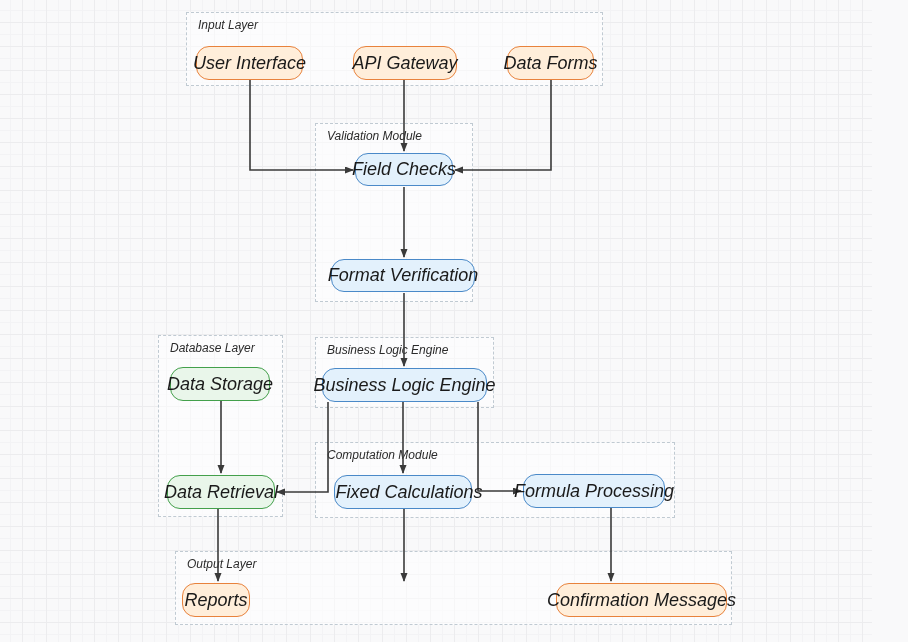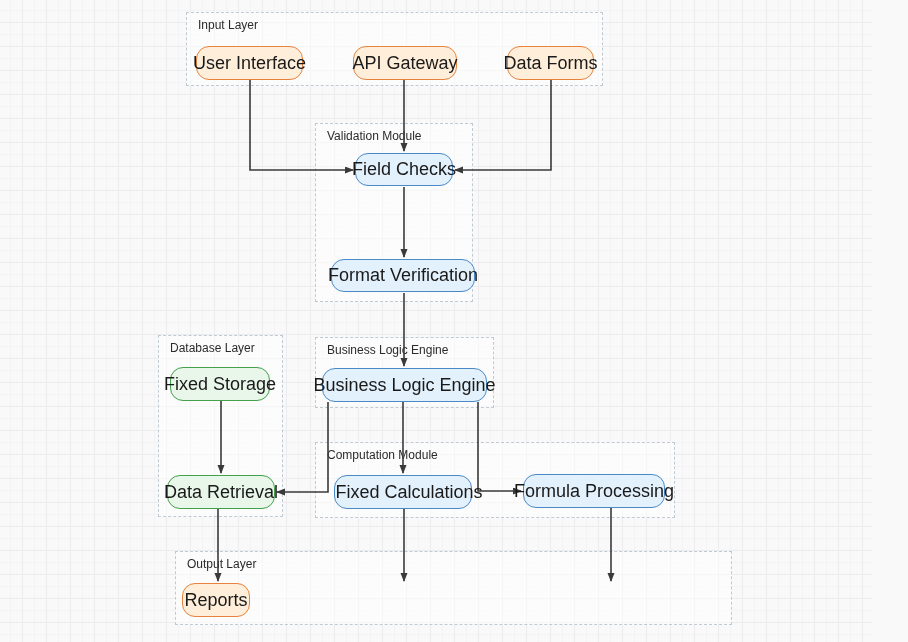--- a/index.html
+++ b/index.html
@@ -13,20 +13,21 @@
     height: 642px;
     overflow: hidden;
     background-color: #f9f9fa;
     background-image:
       linear-gradient(#ececee 1px, transparent 1px),
       linear-gradient(90deg, #ececee 1px, transparent 1px),
       linear-gradient(#f3f3f5 1px, transparent 1px),
       linear-gradient(90deg, #f3f3f5 1px, transparent 1px);
     background-size: 24px 24px, 24px 24px, 12px 12px, 12px 12px;
     background-position: -2px -2px;
+    font-style: italic;
   }
 
   
   .group {
     position: absolute;
     border: 1px dashed #c0cad2;
     background: rgba(255,255,255,0.55);
     box-sizing: border-box;
   }
   .group-title {
@@ -131,20 +132,21 @@
     <path class="edge" marker-end="url(#arrow)" d="M218 509 L218 581"></path>
     <path class="edge" marker-end="url(#arrow)" d="M404 509 L404 581"></path>
     <path class="edge" marker-end="url(#arrow)" d="M611 508 L611 581"></path>
   </svg>
 
   <div class="node c-orange n-user-interface">User Interface</div>
   <div class="node c-orange n-api-gateway">API Gateway</div>
   <div class="node c-blue n-field-checks">Field Checks</div>
   <div class="node c-orange n-data-forms">Data Forms</div>
   <div class="node c-blue n-format-verification">Format Verification</div>
-  <div class="node c-green n-data-storage">Fixed Storage</div>
+  <div class="node c-green n-data-storage">Data Storage</div>
   <div class="node c-green n-data-retrieval">Data Retrieval</div>
   <div class="node c-blue n-ble">Business Logic Engine</div>
   <div class="node c-blue n-fixed-calculations">Fixed Calculations</div>
   <div class="node c-blue n-formula-processing">Formula Processing</div>
   <div class="node c-orange n-reports">Reports</div>
+  <div class="node c-orange n-confirmation">Confirmation Messages</div>
 
 </div>
 
 </body></html>

